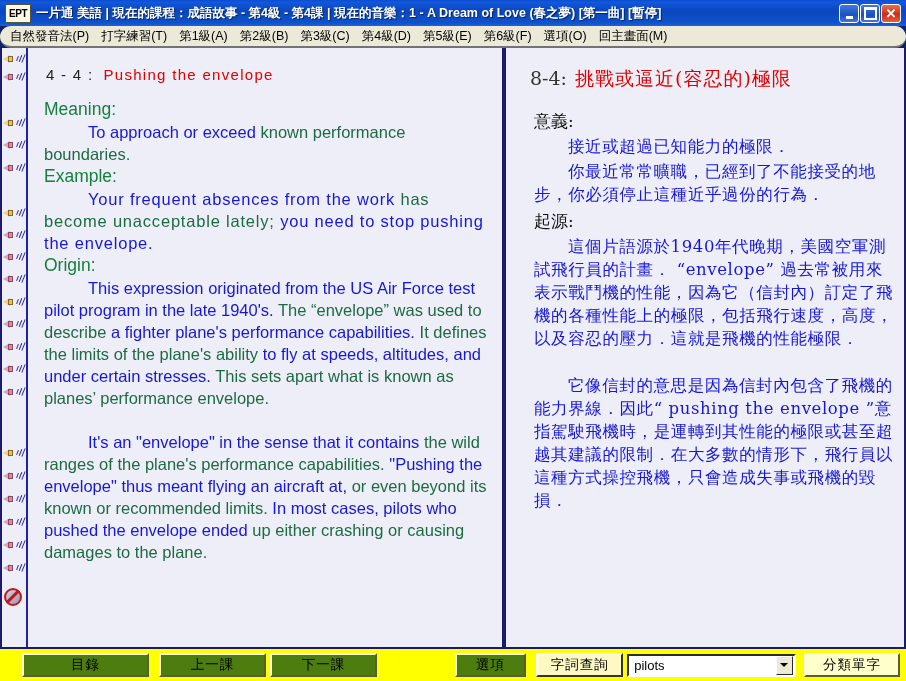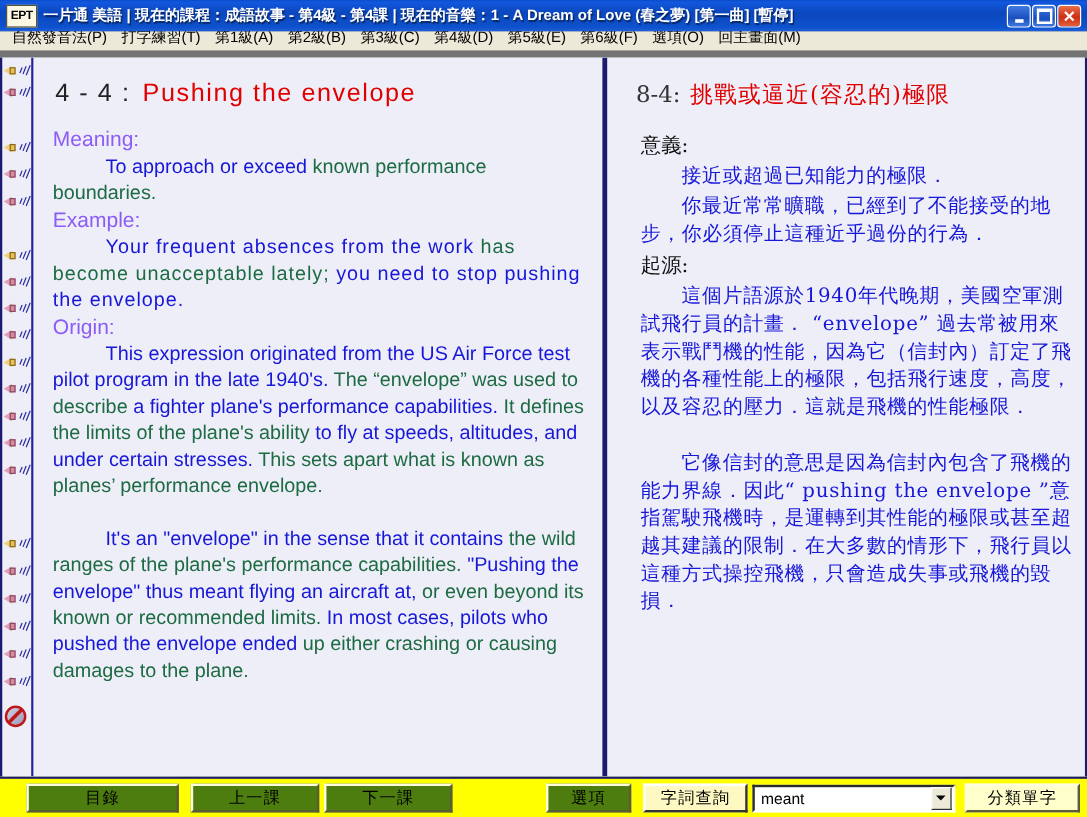--- a/index.html
+++ b/index.html
@@ -69,23 +69,24 @@
     border:2px solid #fff; border-top-width:3px;
   }
   .wbtn.close span { color:#fff; font-size:13px; font-weight:bold; line-height:1; font-family:"Liberation Sans",sans-serif;}
 
   
   #menubar {
     flex: 0 0 22px;
     height: 22px;
     background: #ece9d8;
     display: flex;
-    align-items: flex-end;
+    align-items: flex-start;
     padding-left: 4px;
-    border-bottom: 6px solid #737373;
+    border-bottom: 2px solid #737373;
+    border-radius: 11px;
   }
   .menu-item {
     font-size: 12.5px;
     color: #000;
     padding: 2px 6px;
     white-space: nowrap;
     cursor: default;
   }
 
   
@@ -171,29 +172,29 @@
   }
   #divider::before {
     content:"";
     position:absolute; left:2px; top:0; bottom:0;
     width:4px; background:#1b1b6e;
   }
   #pane-zh { flex: 1 1 auto; }
 
   
   #pane-en .heading {
-    font-size: 21px;
+    font-size: 15px;
     letter-spacing: 1.3px;
     margin: 8px 0 16px 8px;
     white-space: nowrap;
   }
   #pane-en .heading .num { color:#222; }
   #pane-en .heading .ttl { color:#e00000; margin-left:10px; }
   #pane-en .label {
-    font-size:17.5px; color:#8b5cf6; margin:0 0 1px 6px;
+    font-size:17.5px; color:#15803d; margin:0 0 1px 6px;
   }
   #pane-en p {
     margin: 0 0 1px 6px;
     font-size: 16.5px;
     line-height: 22px;
     text-indent: 44px;
   }
   .blue { color:#1717d8; }
   .green { color:#1d6b42; }
   .trk { letter-spacing: 0.8px; }
@@ -586,19 +587,19 @@
     </div>
   </div>
 
   <div id="bottombar">
     <div class="btn" id="btn-toc">目錄</div>
     <div class="btn" id="btn-prev">上一課</div>
     <div class="btn" id="btn-next">下一課</div>
     <div class="btn" id="btn-opts">選項</div>
     <div class="btn" id="btn-lookup">字詞查詢</div>
     <div id="combo">
-      <div class="val">meant</div>
+      <div class="val">pilots</div>
       <div class="arrow"></div>
     </div>
     <div class="btn" id="btn-cat">分類單字</div>
   </div>
 
 </div>
 
 </body></html>

